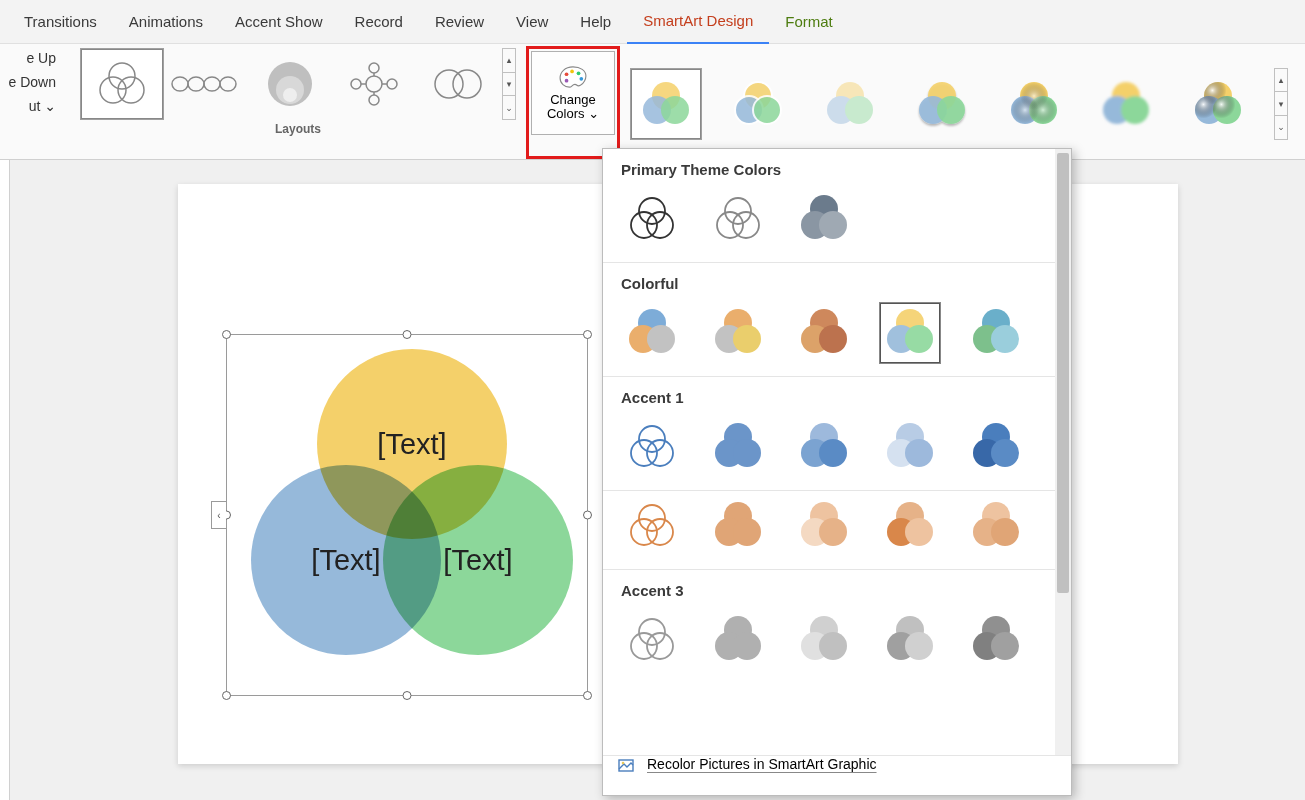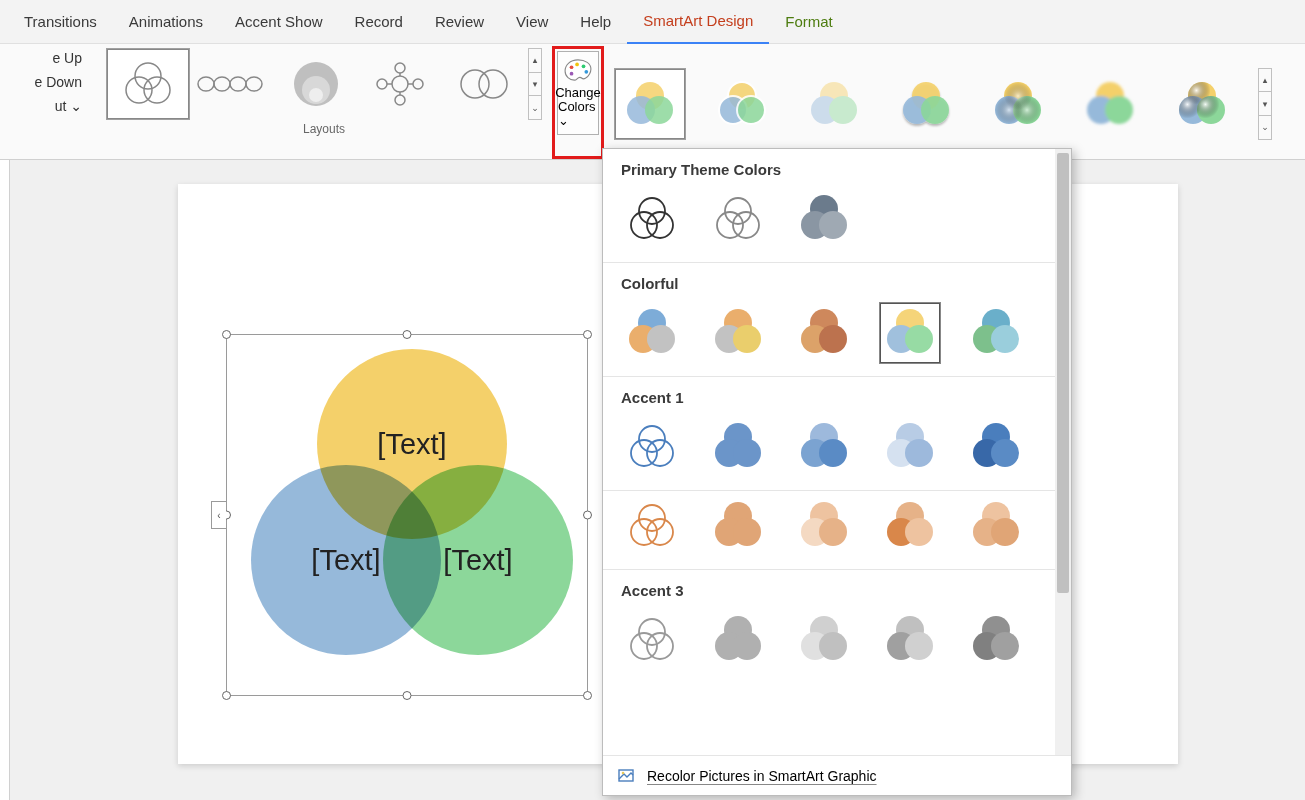--- a/index.html
+++ b/index.html
@@ -6,34 +6,34 @@
   body { width: 1305px; height: 800px; background: #fff; overflow: hidden; position: relative; }
 
   
   .tabs { height: 44px; background: #f3f3f3; border-bottom: 1px solid #e0e0e0; display: flex; align-items: center; padding-left: 8px; }
   .tab { padding: 0 16px; font-size: 15px; color: #3a3a3a; cursor: pointer; height: 44px; display: flex; align-items: center; }
   .tab.active { color: #c43e1c; border-bottom: 2px solid #3b82f6; }
   .tab.format { color: #4d7c0f; }
 
   
   .ribbon { height: 116px; background: #fafafa; border-bottom: 1px solid #d0d0d0; display: flex; position: relative; }
-  .ribbon-left-trunc { width: 56px; padding: 6px 0 0 0; font-size: 14px; color: #333; display:flex; flex-direction:column; align-items:flex-end; gap:8px;margin-left:26px;}
+  .ribbon-left-trunc { width: 56px; padding: 6px 0 0 0; font-size: 14px; color: #333; display:flex; flex-direction:column; align-items:flex-end; gap:8px;}
   .ribbon-left-trunc div { white-space:nowrap; }
 
   .layouts-group { display:flex; flex-direction:column; align-items:center; padding:4px 4px 0 24px; }
   .layouts-row { display:flex; align-items:center; }
   .layout-thumb { width:84px; height:72px; border:1px solid transparent; display:flex; align-items:center; justify-content:center; }
   .layout-thumb.selected { border:1px solid #a0a0a0; background:#fff; box-shadow:0 0 0 1px #888 inset; }
   .layouts-scroll { width:14px; height:72px; border:1px solid #c0c0c0; display:flex; flex-direction:column; margin-left:2px;}
   .layouts-scroll div { flex:1; display:flex; align-items:center; justify-content:center; font-size:9px; border-bottom:1px solid #c0c0c0; cursor:pointer; color:#555;}
   .layouts-scroll div:last-child{border-bottom:none;}
-  .group-label { font-size:12px; color:#666; margin-top:2px;}
+  .group-label { font-size:12px; color:#666; margin-top:2px;font-weight:bold;}
 
   .change-colors-wrap { border:3px solid #e21b1b; margin:2px 0 0 6px; padding:2px 2px;}
-  .change-colors-btn { width:42px; height:84px; border:1px solid #b0b0b0; background:#fdfdfd; display:flex; flex-direction:column; align-items:center; justify-content:center; font-size:13px; line-height:14px; cursor:pointer; }
+  .change-colors-btn { width:84px; height:84px; border:1px solid #b0b0b0; background:#fdfdfd; display:flex; flex-direction:column; align-items:center; justify-content:center; font-size:13px; line-height:14px; cursor:pointer; }
   .palette-icon { width:30px; height:24px; margin-bottom:4px; }
 
   .styles-row { display:flex; align-items:center; margin:4px 0 0 10px; gap:20px; }
   .style-thumb { width:72px; height:72px; display:flex; align-items:center; justify-content:center; border:1px solid transparent;}
   .style-thumb.first { border:1px solid #a0a0a0; background:#fff; box-shadow:0 0 0 1px #888 inset; }
   .styles-scroll { width:14px; height:72px; border:1px solid #c0c0c0; display:flex; flex-direction:column;}
   .styles-scroll div { flex:1; display:flex; align-items:center; justify-content:center; font-size:9px; border-bottom:1px solid #c0c0c0; cursor:pointer; color:#555;}
   .styles-scroll div:last-child{border-bottom:none;}
 
   
@@ -58,21 +58,21 @@
   
   .dropdown { position:absolute; left:602px; top:148px; width:470px; height:648px; background:#fff; border:1px solid #bcbcbc; box-shadow:3px 3px 10px rgba(0,0,0,0.25); z-index:100; overflow:hidden;}
   .dropdown-inner { position:absolute; left:0; top:0; right:16px; bottom:40px; overflow:hidden; padding:0 0 10px 0;}
   .dropdown-section-title { font-size:15px; font-weight:600; color:#3a3a3a; padding:12px 16px 6px 18px;}
   .dropdown-row { display:flex; gap:24px; padding:4px 0 12px 18px; border-bottom:1px solid #e5e5e5;}
   .dropdown-row:last-of-type { border-bottom:none;}
   .color-option { width:62px; height:62px; display:flex; align-items:center; justify-content:center; border:1px solid transparent; cursor:pointer;}
   .color-option.selected { border:1px solid #888; background:#fff; box-shadow:0 0 0 1px #555 inset; padding:2px;}
   .dropdown-scrollbar { position:absolute; right:0; top:0; width:16px; bottom:40px; background:#f0f0f0;}
   .dropdown-scroll-thumb { position:absolute; right:2px; top:4px; width:12px; height:440px; background:#c0c0c0; border-radius:2px;}
-  .dropdown-footer { position:absolute; left:0; right:0; bottom:0; height:40px; border-top:1px solid #e5e5e5; display:flex; align-items:center; padding-left:14px; gap:10px; font-size:14px; cursor:pointer;}
+  .dropdown-footer { position:absolute; left:0; right:0; bottom:0; height:40px; border-top:1px solid #e5e5e5; display:flex; padding-left:14px; gap:10px; font-size:14px; cursor:pointer;}
   .dropdown-footer span { text-decoration:underline; text-decoration-color:#888; text-underline-offset:3px; }
 
 </style>
 </head>
 <body>
 
 <div class="tabs">
   <div class="tab">Transitions</div>
   <div class="tab">Animations</div>
   <div class="tab">Accent Show</div>

